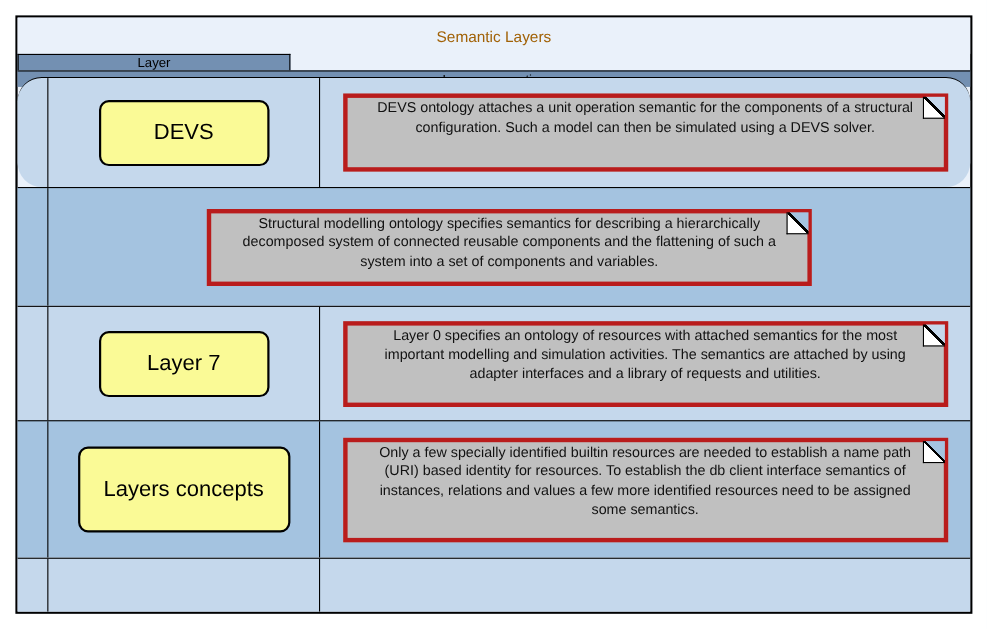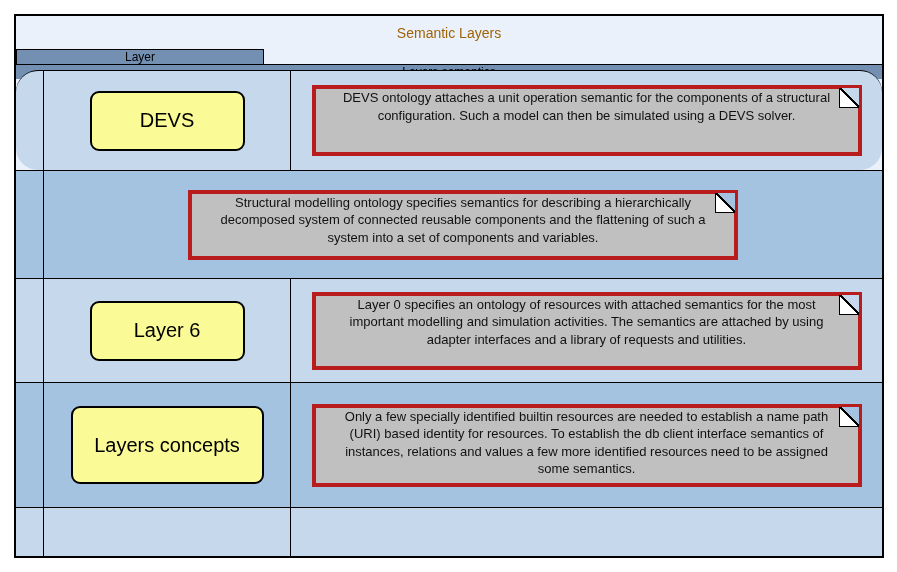--- a/index.html
+++ b/index.html
@@ -96,21 +96,21 @@
     position: relative;
     width: 550px;
     background: var(--note-grey, #C0C0C0);
     border: 4px solid #b91c1c;
     display: flex; align-items: flex-start; justify-content: center;
     padding: 0 18px;
   }
   .row1 .note { height: 71px; }
   .row2 .note { height: 70px; }
   .row3 .note { height: 78px; }
-  .row4 .note { height: 83px; }
+  .row4 .note { height: 95px; }
   .note::before {
     content: "";
     position: absolute;
     top: -1px; right: -1px;
     width: 19px; height: 19px;
     border-left: 1px solid #000;
     border-bottom: 1px solid #000;
     background: linear-gradient(to bottom left,
       var(--rowbg) 0%, var(--rowbg) 45%,
       #000 45%, #000 54%,
@@ -155,21 +155,21 @@
     <div class="sem-cell">
       <div class="note">
         <span class="note-text">Structural modelling ontology specifies semantics for describing a hierarchically decomposed system of connected reusable components and the flattening of such a system into a set of components and variables.</span>
       </div>
     </div>
   </div>
 
   <div class="body-row r-light row3">
     <div class="gutter"></div>
     <div class="layer-cell">
-      <div class="layer-box">Layer 6</div>
+      <div class="layer-box">Layer 7</div>
     </div>
     <div class="sem-cell">
       <div class="note">
         <span class="note-text">Layer 0 specifies an ontology of resources with attached semantics for the most important modelling and simulation activities. The semantics are attached by using adapter interfaces and a library of requests and utilities.</span>
       </div>
     </div>
   </div>
 
   <div class="body-row r-dark row4">
     <div class="gutter"></div>

